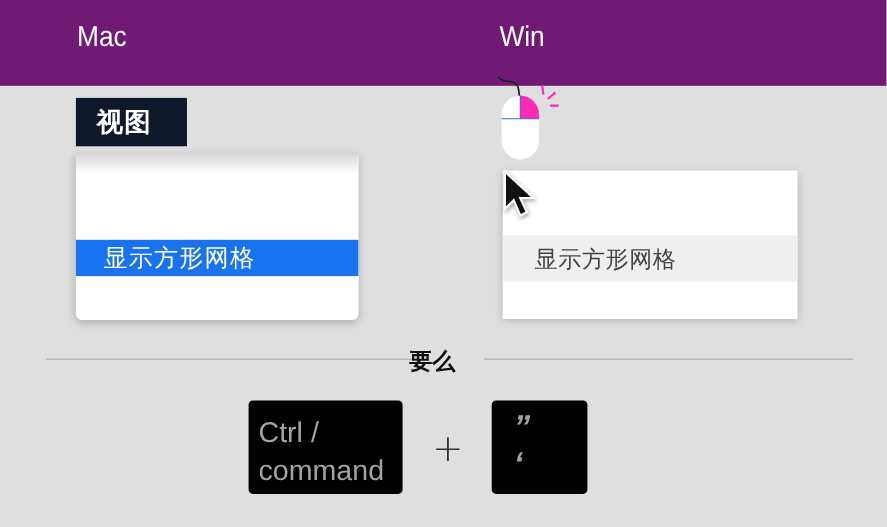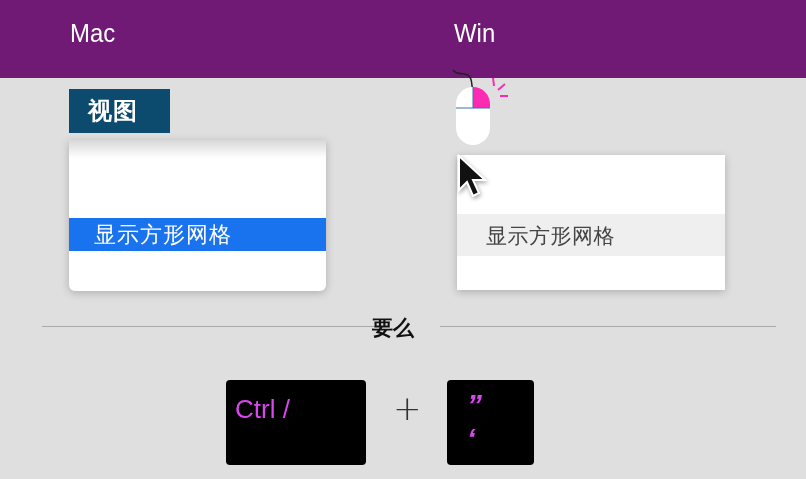--- a/index.html
+++ b/index.html
@@ -16,21 +16,21 @@
     .header .os-label {
       position: absolute; top: 18px; color: #ffffff;
       font-family: "Liberation Sans", sans-serif; font-size: 26px;
       transform: scaleX(0.92); transform-origin: left center;
     }
     .mac-label { left: 70px; }
     .win-label { left: 454px; }
 
     .mac-menu-title {
       position: absolute; left: 69px; top: 89px; width: 101px; height: 44px;
-      background: #0c4a6e; color: #fff; font-size: 24px; font-weight: bold;
+      background: #0f172a; color: #fff; font-size: 24px; font-weight: bold;
       padding: 6px 0 0 19px; letter-spacing: 1px;
     }
     .mac-menu {
       position: absolute; left: 69px; top: 140px; width: 257px; height: 151px;
       background: #fff; border-radius: 0 0 6px 6px;
       box-shadow: 0 2px 8px rgba(0,0,0,0.22);
       overflow: hidden;
     }
     .mac-menu::before {
       content: ""; position: absolute; left: 0; top: 0; right: 0; height: 18px;
@@ -58,23 +58,22 @@
       position: absolute; top: 326px; height: 1px; background: #a9a9a9;
     }
     .divider-left { left: 42px; width: 338px; }
     .divider-right { left: 440px; width: 336px; }
     .or-text {
       position: absolute; left: 372px; top: 314px; font-size: 21px;
       font-weight: bold; color: #111;
     }
 
     .key {
-      position: absolute; background: #000; color: #d946ef; border-radius: 4px;
+      position: absolute; background: #000; color: #a3a3a3; border-radius: 4px;
       font-family: "Liberation Sans", sans-serif;
-      margin-top: 16px;
     }
     .key-ctrl {
       left: 226px; top: 364px; width: 140px; height: 85px;
       font-size: 26px; line-height: 34px; padding: 12px 0 0 9px;
     }
     .key-quote {
       left: 447px; top: 364px; width: 87px; height: 85px;
       font-size: 30px; font-weight: bold; font-style: italic; line-height: 34px;
       padding: 8px 0 0 20px;
     }
@@ -115,18 +114,19 @@
 <svg class="cursor" viewBox="0 0 36 50">
   <path d="M4 4 L4 38 L12 30 L18 44 L24 41 L18 28 L30 28 Z" fill="#111" stroke="#fff" stroke-width="2" style="filter: drop-shadow(1px 2px 2px rgba(0,0,0,0.35));"></path>
 </svg>
 
 <div class="divider-line divider-left"></div>
 <span class="or-text">要么</span>
 <div class="divider-line divider-right"></div>
 
 <div class="key key-ctrl">
   <div>Ctrl /</div>
+  <div>command</div>
 </div>
 <span class="plus">+</span>
 <div class="key key-quote">
   <div>”</div>
   <div>‘</div>
 </div>
 
 </body></html>

